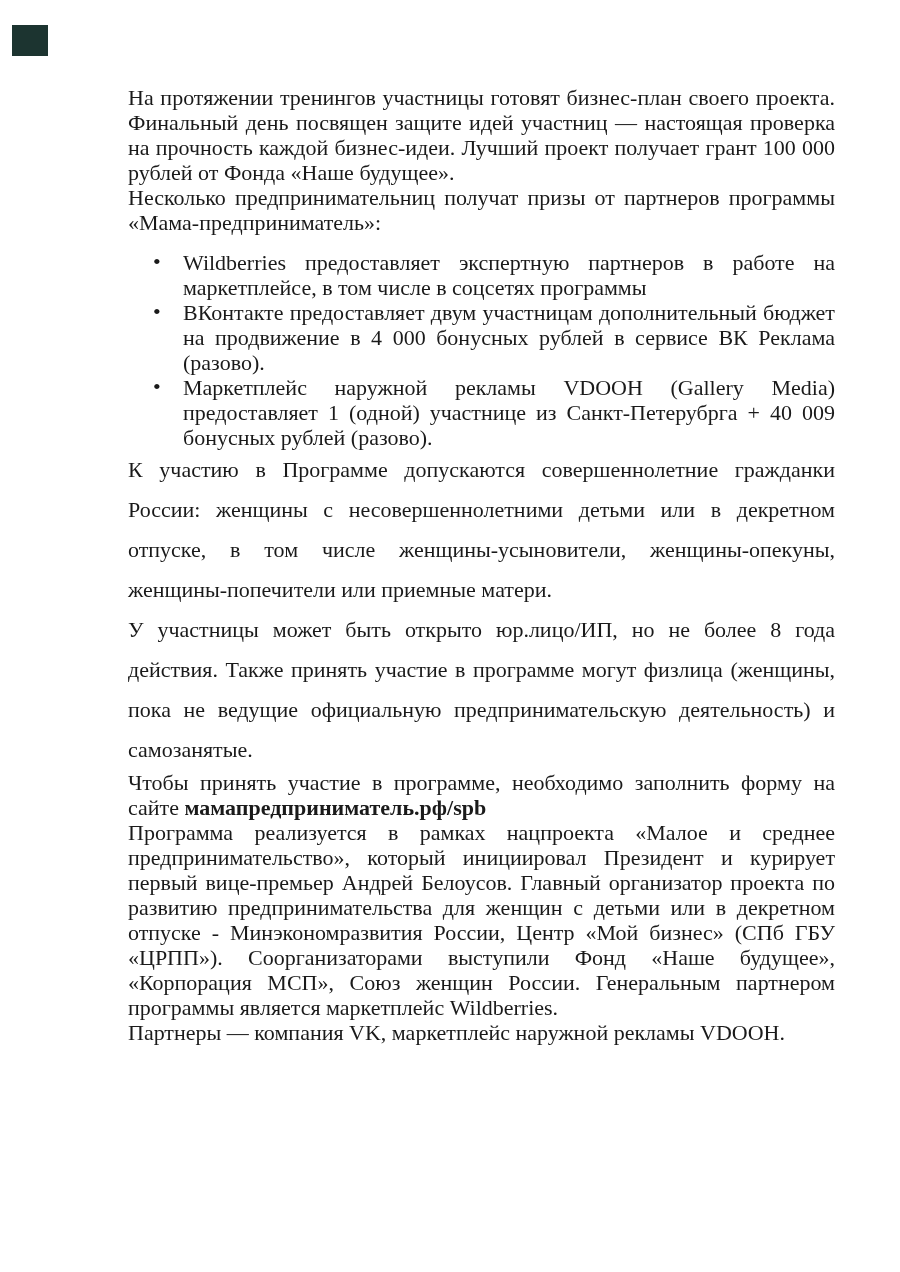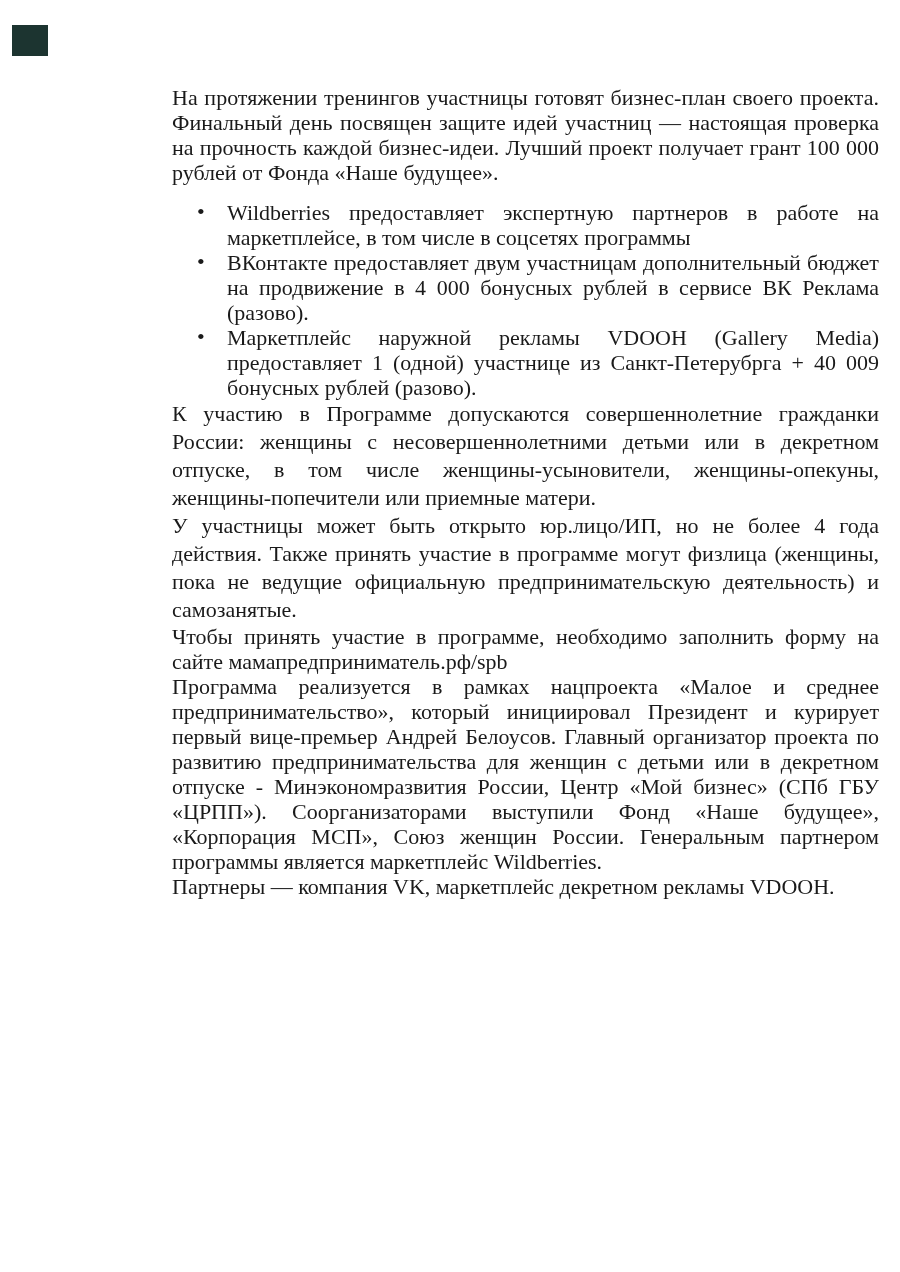--- a/index.html
+++ b/index.html
@@ -22,74 +22,74 @@
   }
   .doc {
     position: absolute;
     left: 128px;
     top: 85px;
     width: 707px;
     font-size: 22px;
     line-height: 25px;
     text-align: justify;
     text-justify: inter-word;
-    margin-left: 44px;
   }
   .doc p { margin: 0; }
   .mt17 { margin-top: 17px; }
   .mt20 { margin-top: 20px; }
   .mt24 { margin-top: 24px; }
   .mt25 { margin-top: 25px; }
-  .spaced { line-height: 28px; }
+  .spaced { line-height: 40px; }
   ul.bullets {
     list-style: none;
     margin: 15px 0 0 0;
     padding: 0;
   }
   ul.bullets li {
     position: relative;
     padding-left: 55px;
     text-align: justify;
   }
   ul.bullets li .dot {
     position: absolute;
     left: 25px;
     top: -1px;
     font-size: 22px;
   }
-  .bold { font-weight: normal; }
+  .bold { font-weight: bold; }
 </style>
 </head>
 <body style="background: rgb(255, 255, 255); color: rgb(26, 26, 26);">
 
 <div class="corner-mark" style="background: rgb(28, 52, 48);"></div>
 
 <div class="doc">
 
   <p>На протяжении тренингов участницы готовят бизнес-план своего проекта. Финальный день посвящен защите идей участниц — настоящая проверка на прочность каждой бизнес-идеи. Лучший проект получает грант 100 000 рублей от Фонда «Наше будущее».</p>
 
+  <p class="mt17">Несколько предпринимательниц получат призы от партнеров программы «Мама-предприниматель»:</p>
 
   <ul class="bullets">
     <li>
       <span class="dot">•</span>
       <span>Wildberries предоставляет экспертную партнеров в работе на маркетплейсе, в том числе в соцсетях программы</span>
     </li>
     <li>
       <span class="dot">•</span>
       <span>ВКонтакте предоставляет двум участницам дополнительный бюджет на продвижение в 4 000 бонусных рублей в сервисе ВК Реклама (разово).</span>
     </li>
     <li>
       <span class="dot">•</span>
       <span>Маркетплейс наружной рекламы VDOOH (Gallery Media) предоставляет 1 (одной) участнице из Санкт-Петерубрга + 40 009 бонусных рублей (разово).</span>
     </li>
   </ul>
 
   <p class="mt24 spaced">К участию в Программе допускаются совершеннолетние гражданки России: женщины с несовершеннолетними детьми или в декретном отпуске, в том числе женщины-усыновители, женщины-опекуны, женщины-попечители или приемные матери.</p>
 
-  <p class="mt25 spaced">У участницы может быть открыто юр.лицо/ИП, но не более 4 года действия. Также принять участие в программе могут физлица (женщины, пока не ведущие официальную предпринимательскую деятельность) и самозанятые.</p>
+  <p class="mt25 spaced">У участницы может быть открыто юр.лицо/ИП, но не более 8 года действия. Также принять участие в программе могут физлица (женщины, пока не ведущие официальную предпринимательскую деятельность) и самозанятые.</p>
 
   <p class="mt25"><span>Чтобы принять участие в программе, необходимо заполнить форму на сайте </span><span class="bold">мамапредприниматель.рф/spb</span></p>
 
   <p class="mt17">Программа реализуется в рамках нацпроекта «Малое и среднее предпринимательство», который инициировал Президент и курирует первый вице-премьер Андрей Белоусов. Главный организатор проекта по развитию предпринимательства для женщин с детьми или в декретном отпуске - Минэкономразвития России, Центр «Мой бизнес» (СПб ГБУ «ЦРПП»). Соорганизаторами выступили Фонд «Наше будущее», «Корпорация МСП», Союз женщин России. Генеральным партнером программы является маркетплейс Wildberries.</p>
 
-  <p class="mt20">Партнеры — компания VK, маркетплейс декретном рекламы VDOOH.</p>
+  <p class="mt20">Партнеры — компания VK, маркетплейс наружной рекламы VDOOH.</p>
 
 </div>
 
 </body></html>

